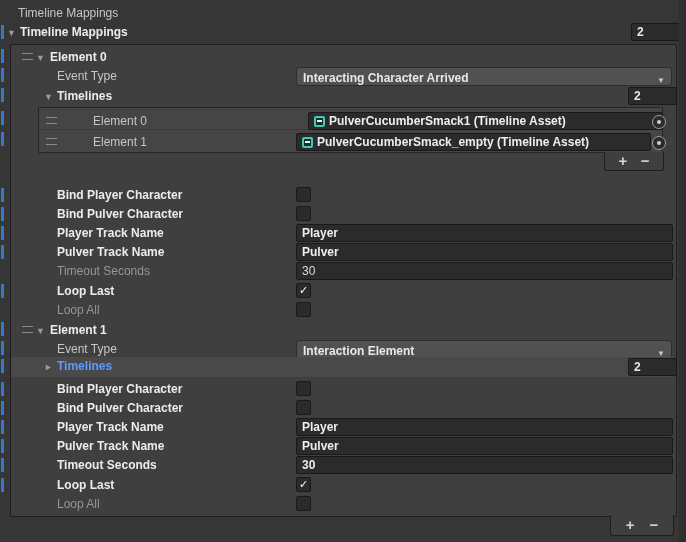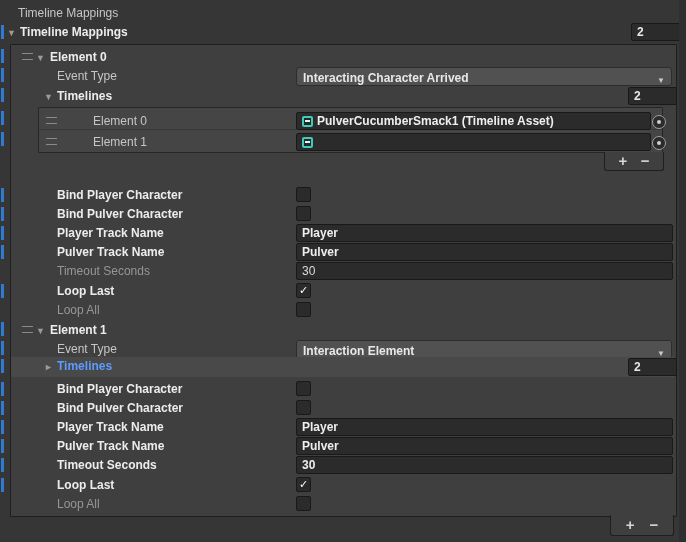--- a/index.html
+++ b/index.html
@@ -81,32 +81,33 @@
 <span class="input" style="left:628px;top:87px;width:42px">
     <span class="count">2</span>
   </span>
 
 <div class="innerbox">
   <div class="innerrow divide" style="top:0"></div>
   <div class="innerrow" style="top:22px"></div>
 </div>
 <div class="handle" style="left:46px;top:117px"></div>
 <span class="lbl" style="left:93px;top:113px">Element 0</span>
-<div class="input" style="left:296px;top:112px;width:348px">
+<div class="input" style="left:308px;top:112px;width:348px">
   <span class="tlicon" style="margin-right:4px"></span>
   <span class="vb">PulverCucumberSmack1 (Timeline Asset)</span>
 </div>
 <div class="picker" style="left:652px;top:115px">
     <span class="dot"></span>
   </div>
 
 <div class="handle" style="left:46px;top:138px"></div>
 <span class="lbl" style="left:93px;top:134px">Element 1</span>
 <div class="input" style="left:296px;top:133px;width:348px">
   <span class="tlicon" style="margin-right:4px"></span>
+  <span class="vb">PulverCucumberSmack_empty (Timeline Asset)</span>
 </div>
 <div class="picker" style="left:652px;top:136px">
     <span class="dot"></span>
   </div>
 
 <div class="footer" style="left:604px;top:152px;width:58px;height:18px">
   <span class="fbtn">+</span>
   <span class="fbtn">−</span>
 </div>
 

